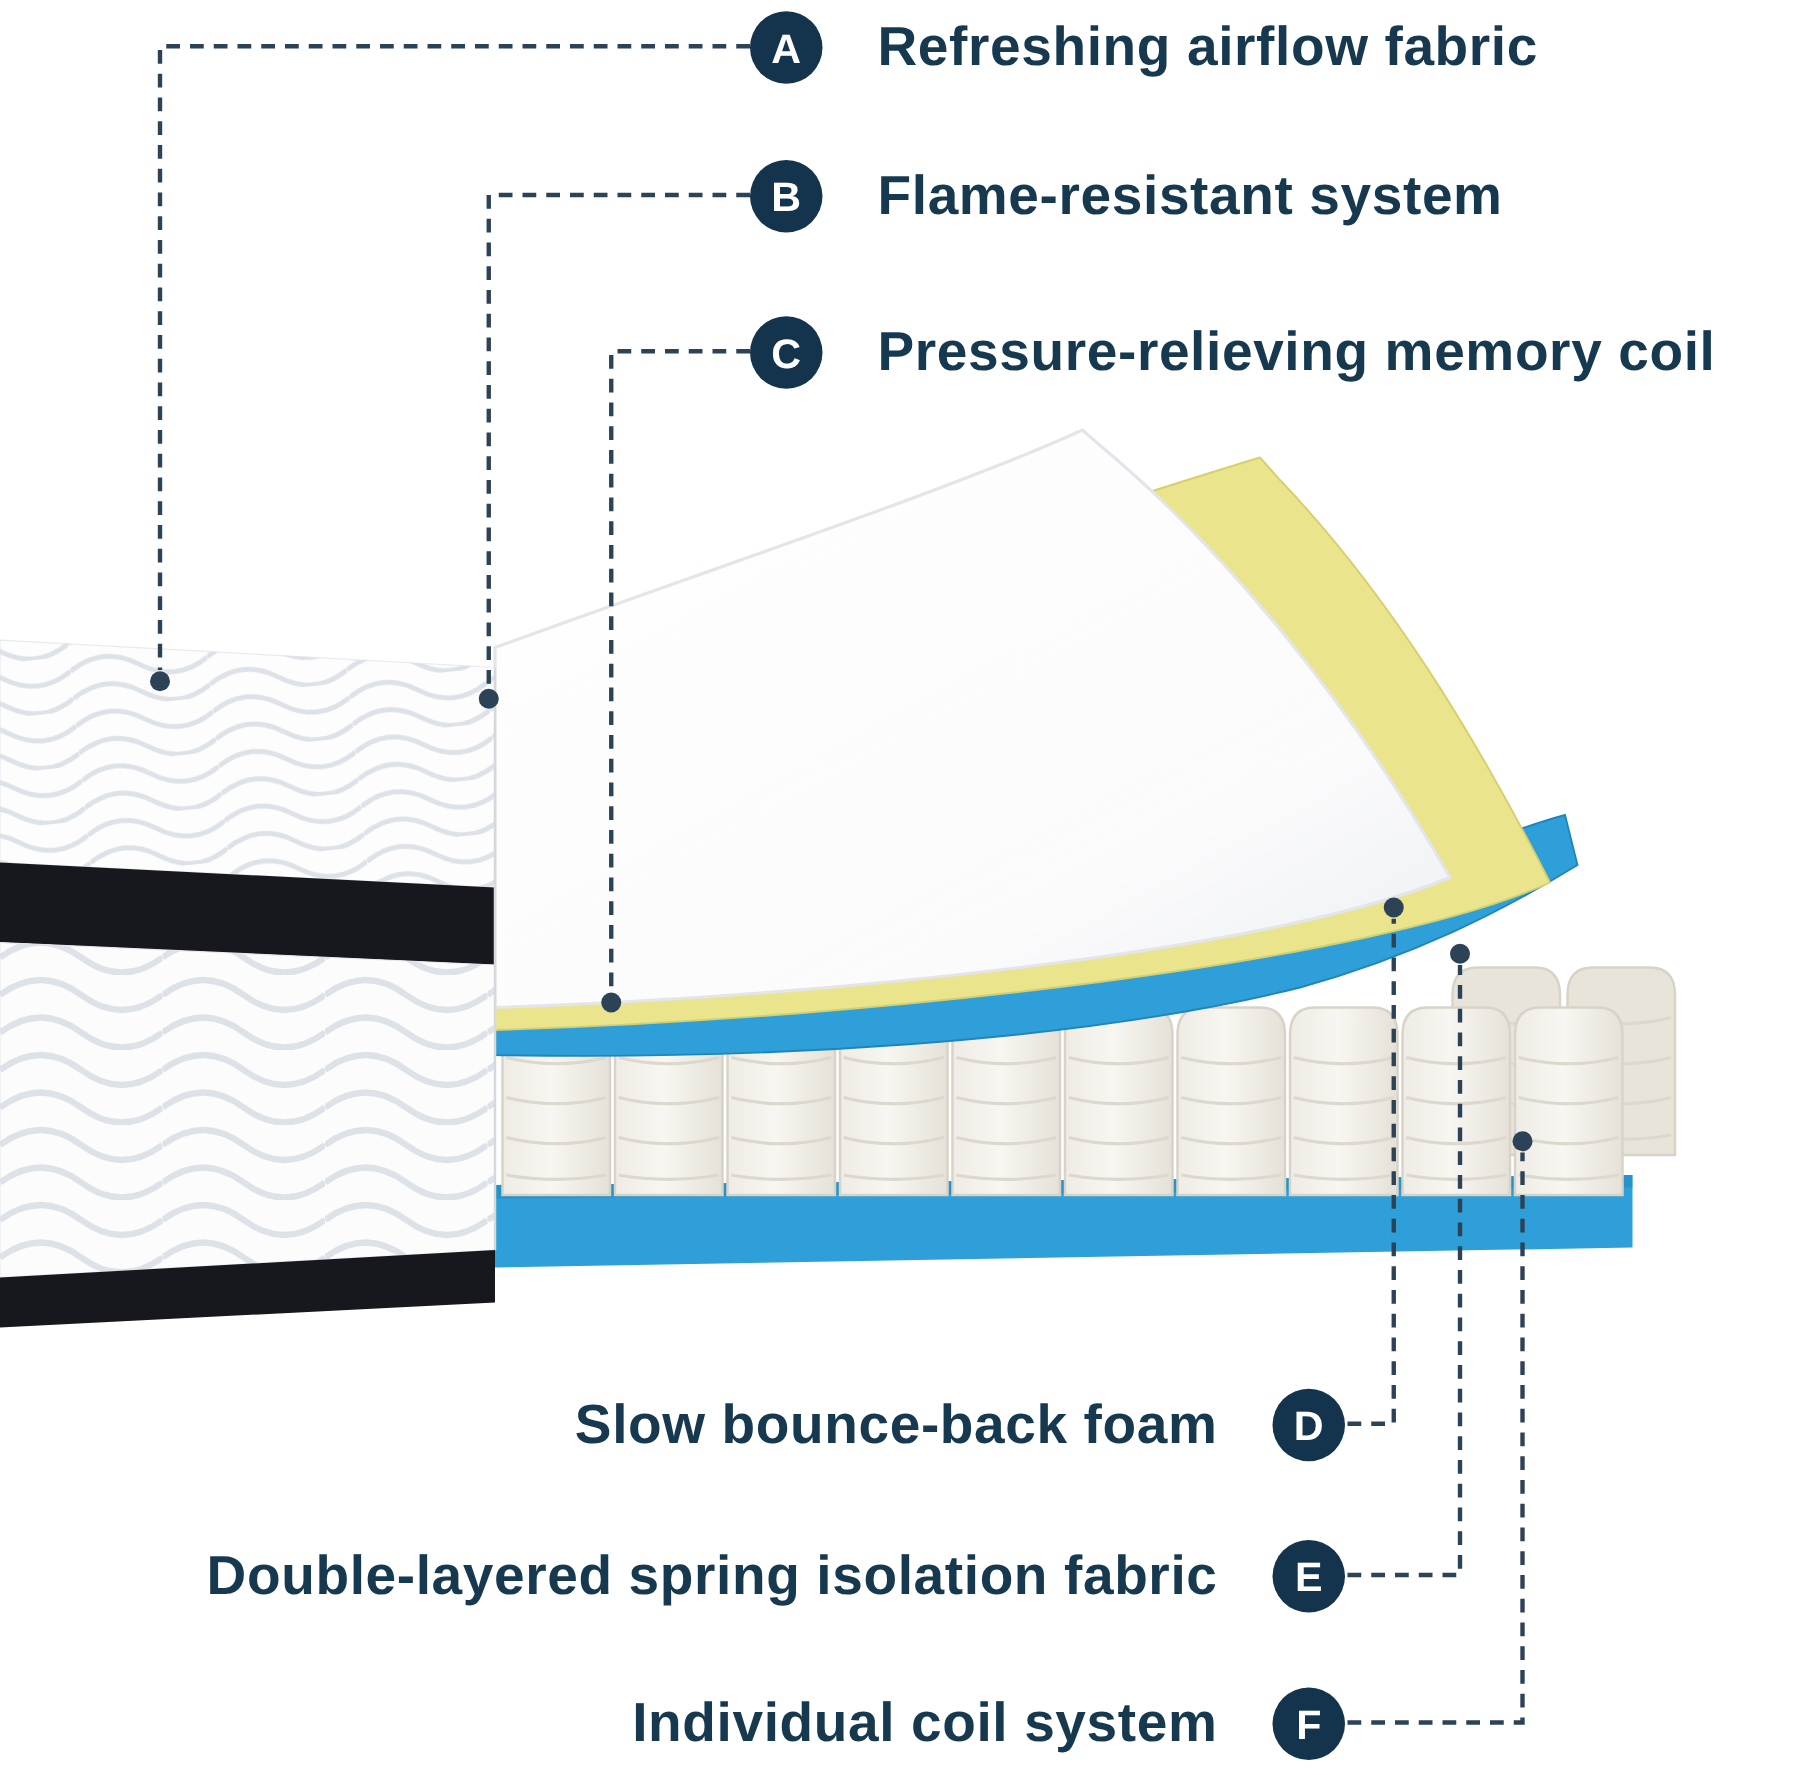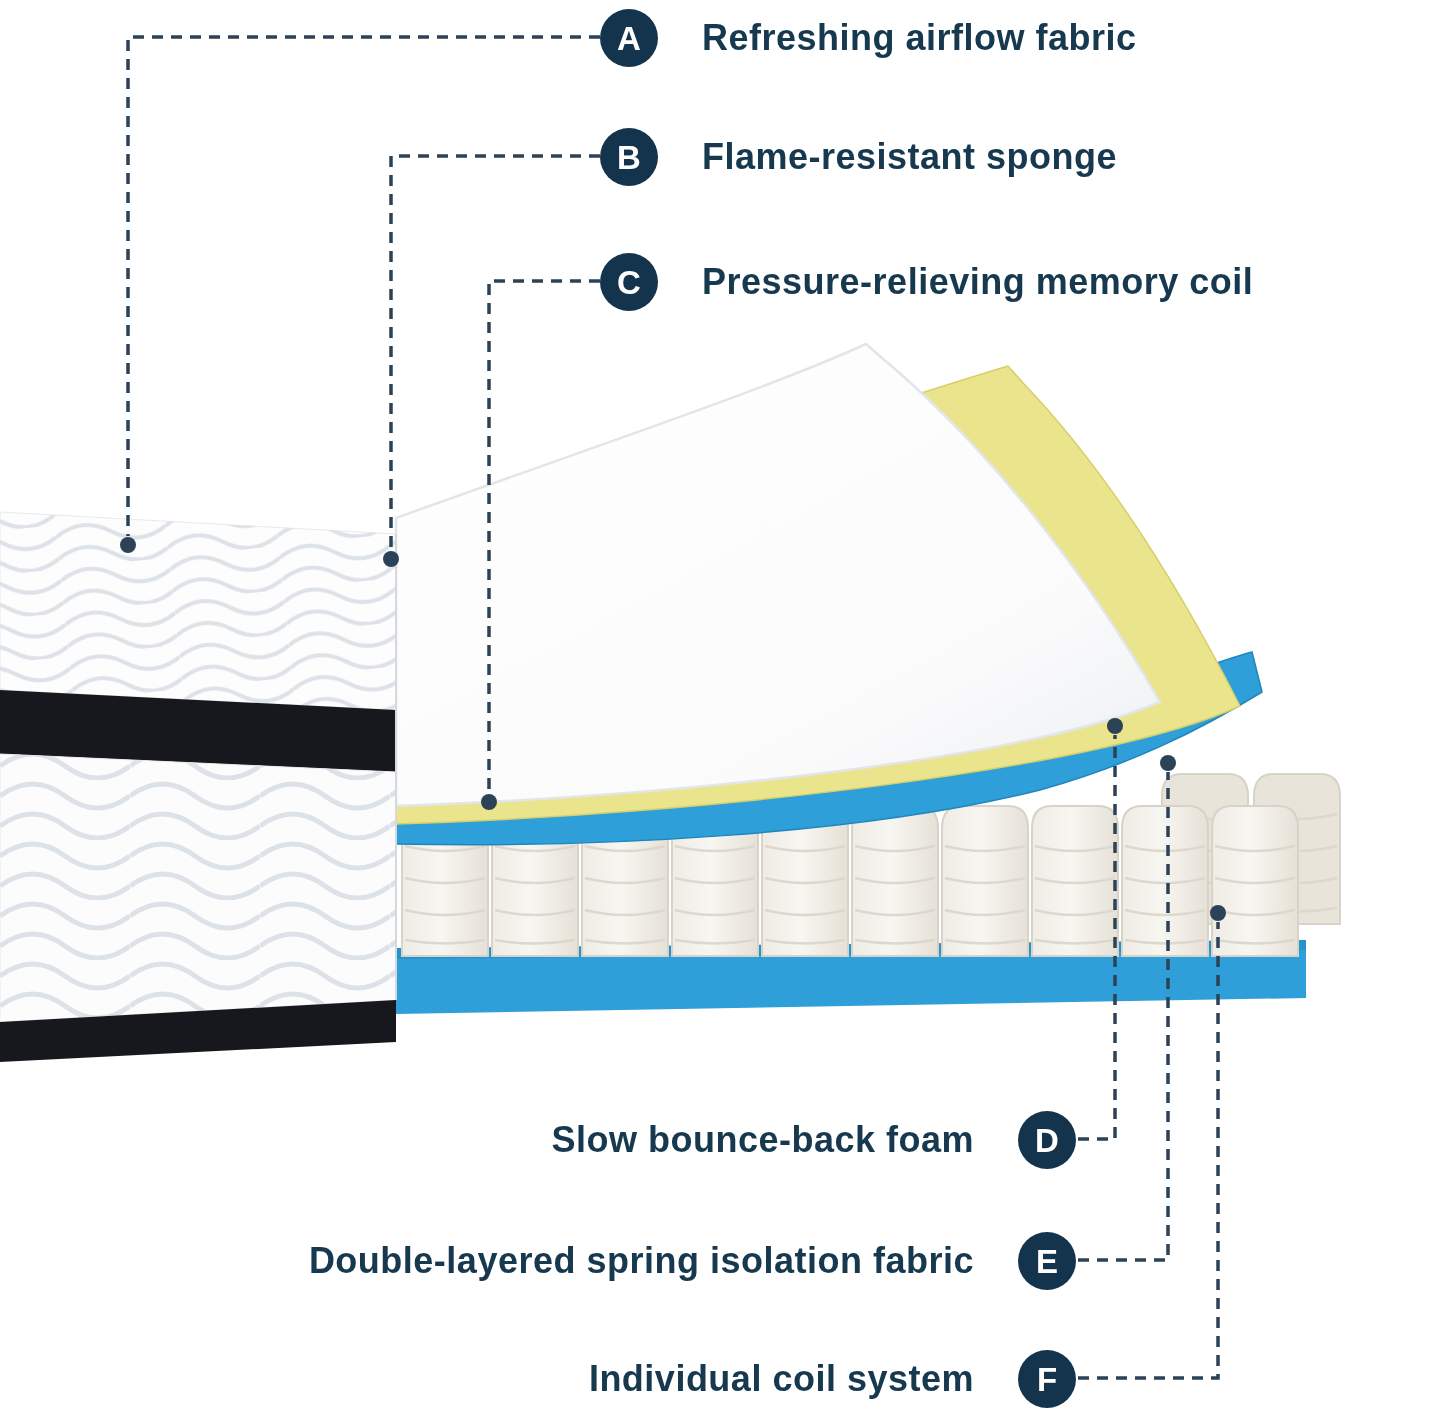--- a/index.html
+++ b/index.html
@@ -9,21 +9,21 @@
   }
   .art{position:absolute;left:0;top:0;}
   .callout{position:absolute;display:flex;align-items:center;gap:44px;height:58px;}
   .badge{
     width:58px;height:58px;border-radius:50%;
     background:var(--badge,#14344D);color:#fff;
     font-weight:bold;font-size:33px;line-height:1;
     display:flex;align-items:center;justify-content:center;flex:0 0 auto;
   }
   .label{
-    font-size:36px;font-weight:bold;color:var(--ink,#17394F);
+    font-size:44px;font-weight:bold;color:var(--ink,#17394F);
     white-space:nowrap;line-height:1;letter-spacing:0.5px;
   }
   
   #co-a{left:600px;top:9px;}
   #co-b{left:600px;top:128px;}
   #co-c{left:600px;top:253px;}
   #co-d{right:365px;top:1111px;gap:44px;}
   #co-e{right:365px;top:1232px;}
   #co-f{right:365px;top:1350px;}
 </style>
@@ -128,21 +128,21 @@
       <circle cx="1218" cy="913" r="8"></circle>
     </g>
   </svg>
 
   <div class="callout" id="co-a">
     <div class="badge">A</div>
     <div class="label">Refreshing airflow fabric</div>
   </div>
   <div class="callout" id="co-b">
     <div class="badge">B</div>
-    <div class="label">Flame-resistant sponge</div>
+    <div class="label">Flame-resistant system</div>
   </div>
   <div class="callout" id="co-c">
     <div class="badge">C</div>
     <div class="label">Pressure-relieving memory coil</div>
   </div>
 
   <div class="callout" id="co-d">
     <div class="label">Slow bounce-back foam</div>
     <div class="badge">D</div>
   </div>

